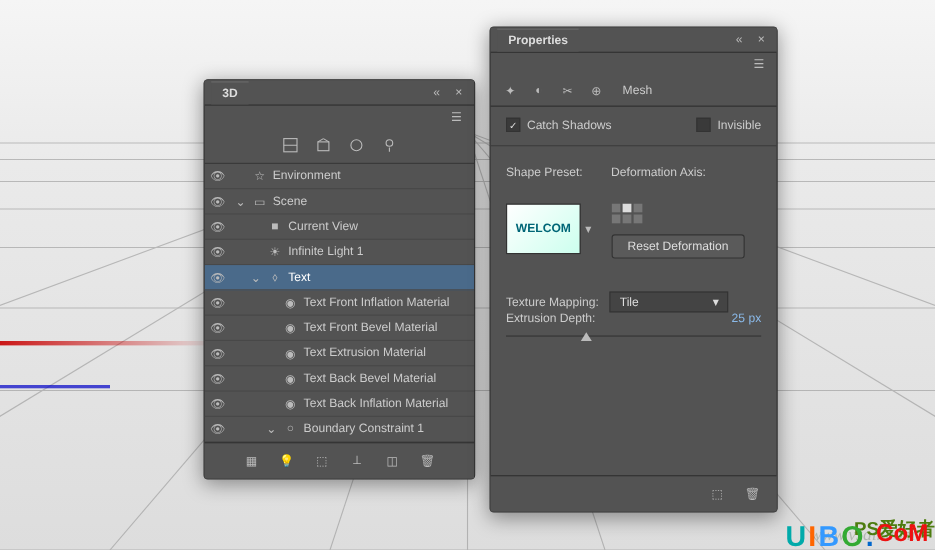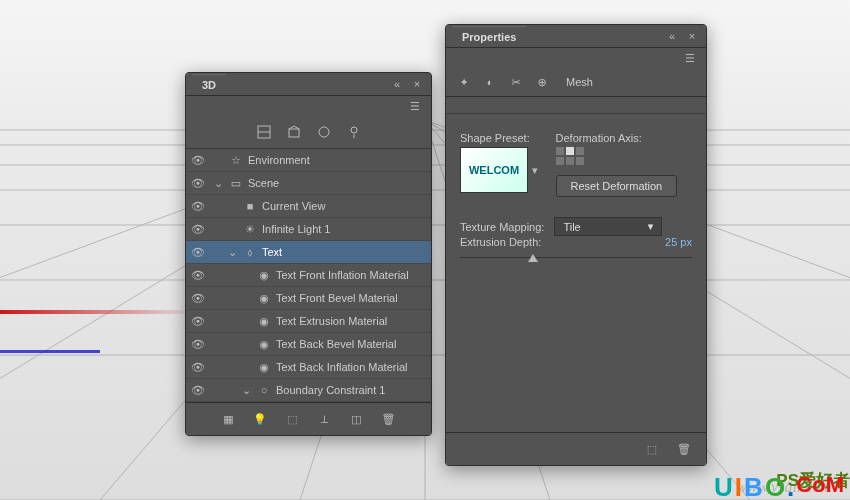--- a/index.html
+++ b/index.html
@@ -18,21 +18,21 @@
 .trow.sel{background:#4a6a8a;color:#fff}
 .eye{width:16px;text-align:center;color:#bbb}
 .ind{display:inline-block}
 .footer{display:flex;justify-content:center;gap:16px;padding:8px 0;border-top:1px solid #2e2e2e;background:#535353}
 .prop-tabs{display:flex;align-items:center;gap:10px;padding:6px 10px;border-bottom:1px solid #2e2e2e}
 .prop-body{padding:10px 14px}
 .chk{display:flex;align-items:center;gap:6px;margin-bottom:6px}
 .box{width:11px;height:11px;border:1px solid #333;background:#3a3a3a;display:flex;align-items:center;justify-content:center;font-size:9px}
 .box.on::after{content:"✓";color:#ddd}
 .hr{border-top:1px solid #3c3c3c;margin:6px -14px 10px}
-.lbl{color:#ccc;margin:8px 0 3px}
+.lbl{color:#ccc;margin:8px 0 22px}
 .thumb{width:66px;height:44px;background:linear-gradient(135deg,#fff 0%,#cfe 100%);display:flex;align-items:center;justify-content:center;color:#067;font-weight:bold;font-size:11px;border:1px solid #333}
 .btn{background:#5a5a5a;border:1px solid #333;color:#ddd;padding:4px 14px;border-radius:3px;text-align:left}
 .sel-inp{background:#444;border:1px solid #333;color:#ddd;padding:2px 8px;width:90px;display:flex;justify-content:space-between;align-items:center}
 .val-inp{color:#8ab9e8;}
 .tri{width:0;height:0;border-left:5px solid transparent;border-right:5px solid transparent;border-bottom:8px solid #bbb;margin:4px auto 0}
 .watermark{position:absolute;bottom:4px;right:18px;color:rgba(40,70,40,.25);font:italic 16px Georgia}
 .brand{position:absolute;bottom:2px;right:60px;display:flex;gap:2px;font:bold 26px/1 Arial}
 .brand span:nth-child(1){color:#0aa}.brand span:nth-child(2){color:#f60}.brand span:nth-child(3){color:#39f}.brand span:nth-child(4){color:#3a3}
 .brand2{position:absolute;bottom:8px;right:0;color:#4d7c0f;font:bold 17px "Microsoft YaHei",Arial}
 .r-axis{position:absolute;left:0;top:310px;width:200px;height:4px;background:linear-gradient(to right,rgba(200,0,0,.9),rgba(200,0,0,0))}
@@ -206,20 +206,30 @@
       <span class="hicon">☰</span>
     </div>
   <div class="prop-tabs">
     <span class="icon">✦</span>
     <span class="icon">◐</span>
     <span class="icon">✂</span>
     <span class="icon">⊕</span>
     <span style="margin-left:6px">Mesh</span>
   </div>
   <div class="prop-body">
+    <div style="display:flex;justify-content:space-between">
+      <div class="chk">
+          <span class="box on"></span>
+          <span>Catch Shadows</span>
+        </div>
+      <div class="chk">
+          <span class="box"></span>
+          <span>Invisible</span>
+        </div>
+    </div>
     <div class="hr"></div>
     <div style="display:flex;gap:18px">
       <div>
         <div class="lbl">Shape Preset:</div>
         <div style="display:flex;align-items:center;gap:4px">
           <div class="thumb">
               <span>WELCOM</span>
             </div>
           <span style="color:#bbb">▾</span>
         </div>
@@ -234,21 +244,21 @@
                 <rect x="20" y="0" width="8" height="8"></rect>
                 <rect x="0" y="10" width="8" height="8"></rect>
                 <rect x="10" y="10" width="8" height="8"></rect>
                 <rect x="20" y="10" width="8" height="8"></rect>
               </g>
             </svg>
         </div>
         <div class="btn">Reset Deformation</div>
       </div>
     </div>
-    <div style="display:flex;align-items:center;gap:10px;margin-top:20px">
+    <div style="display:flex;align-items:center;gap:10px;margin-top:30px">
       <span>Texture Mapping:</span>
       <div class="sel-inp">
           <span>Tile</span>
           <span>▾</span>
         </div>
     </div>
     <div style="display:flex;align-items:center;justify-content:space-between;">
       <span>Extrusion Depth:</span>
       <span class="val-inp">25 px</span>
     </div>

